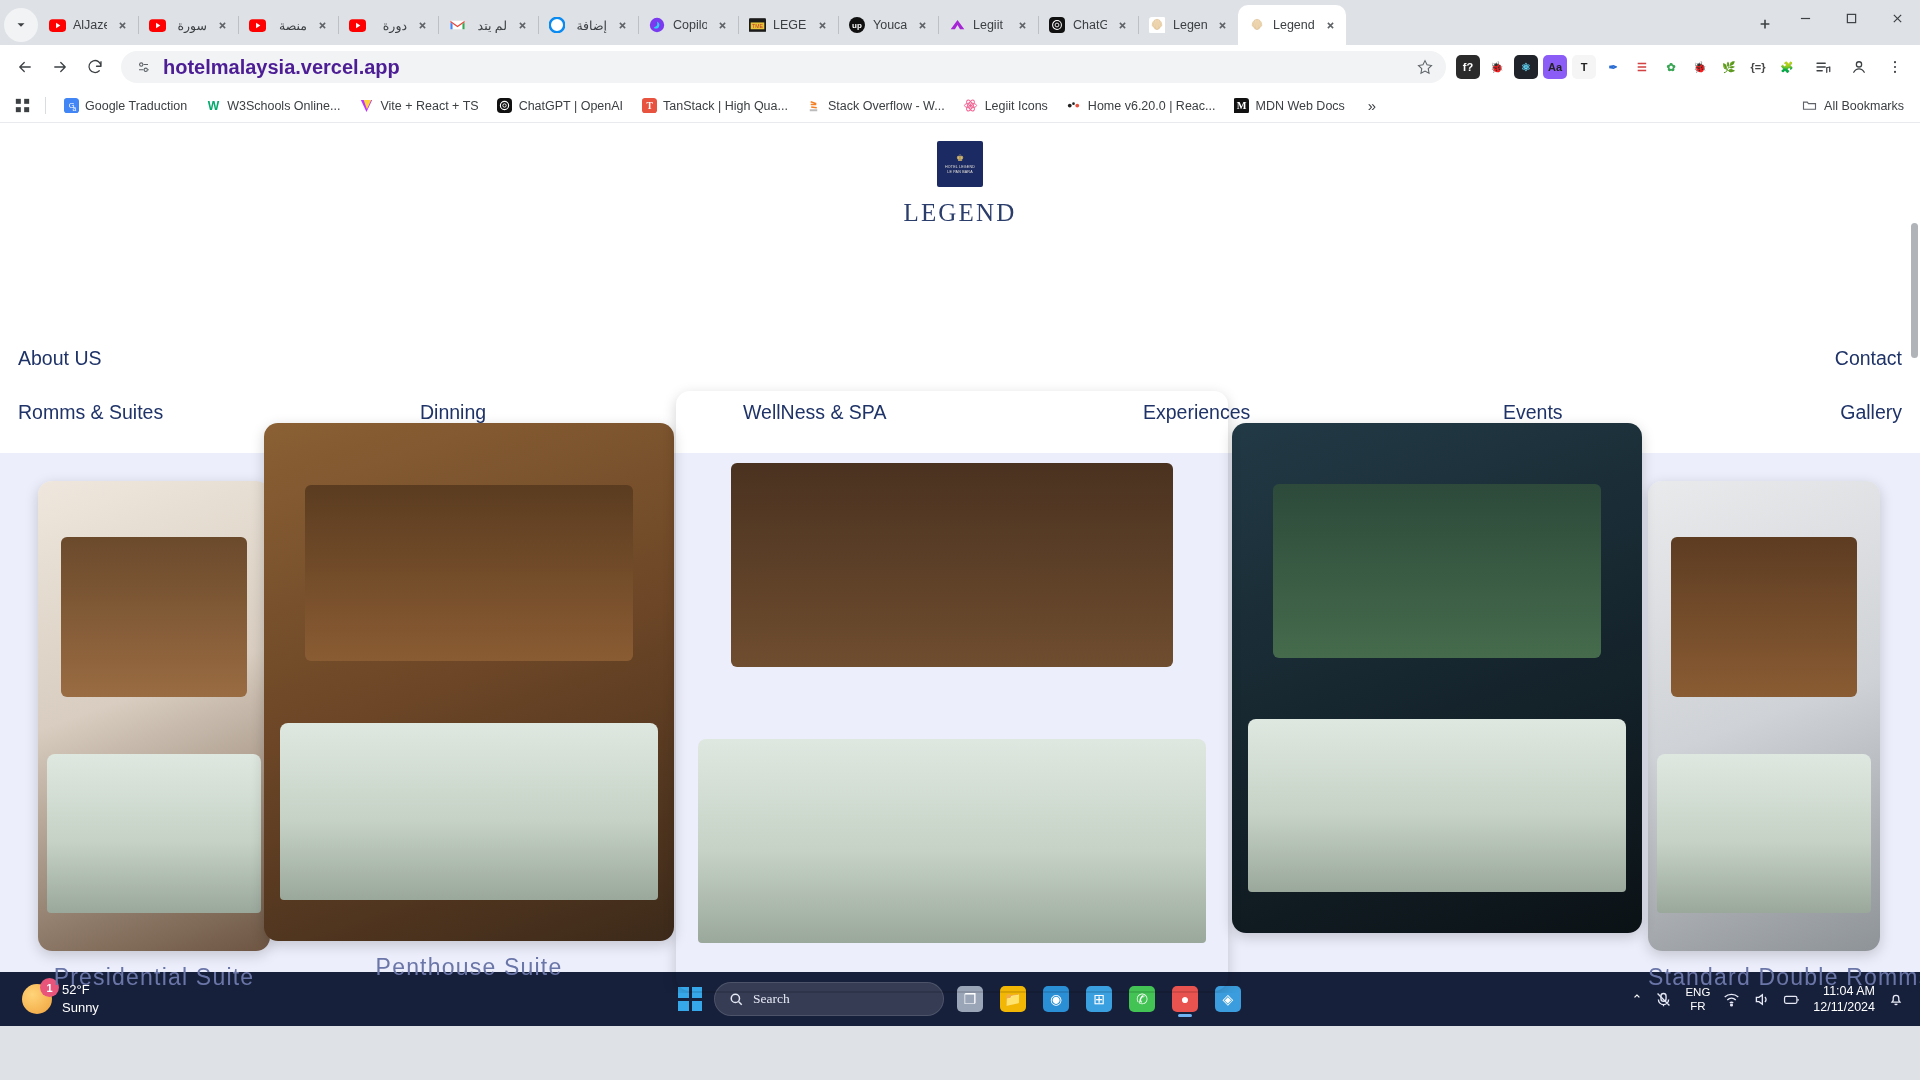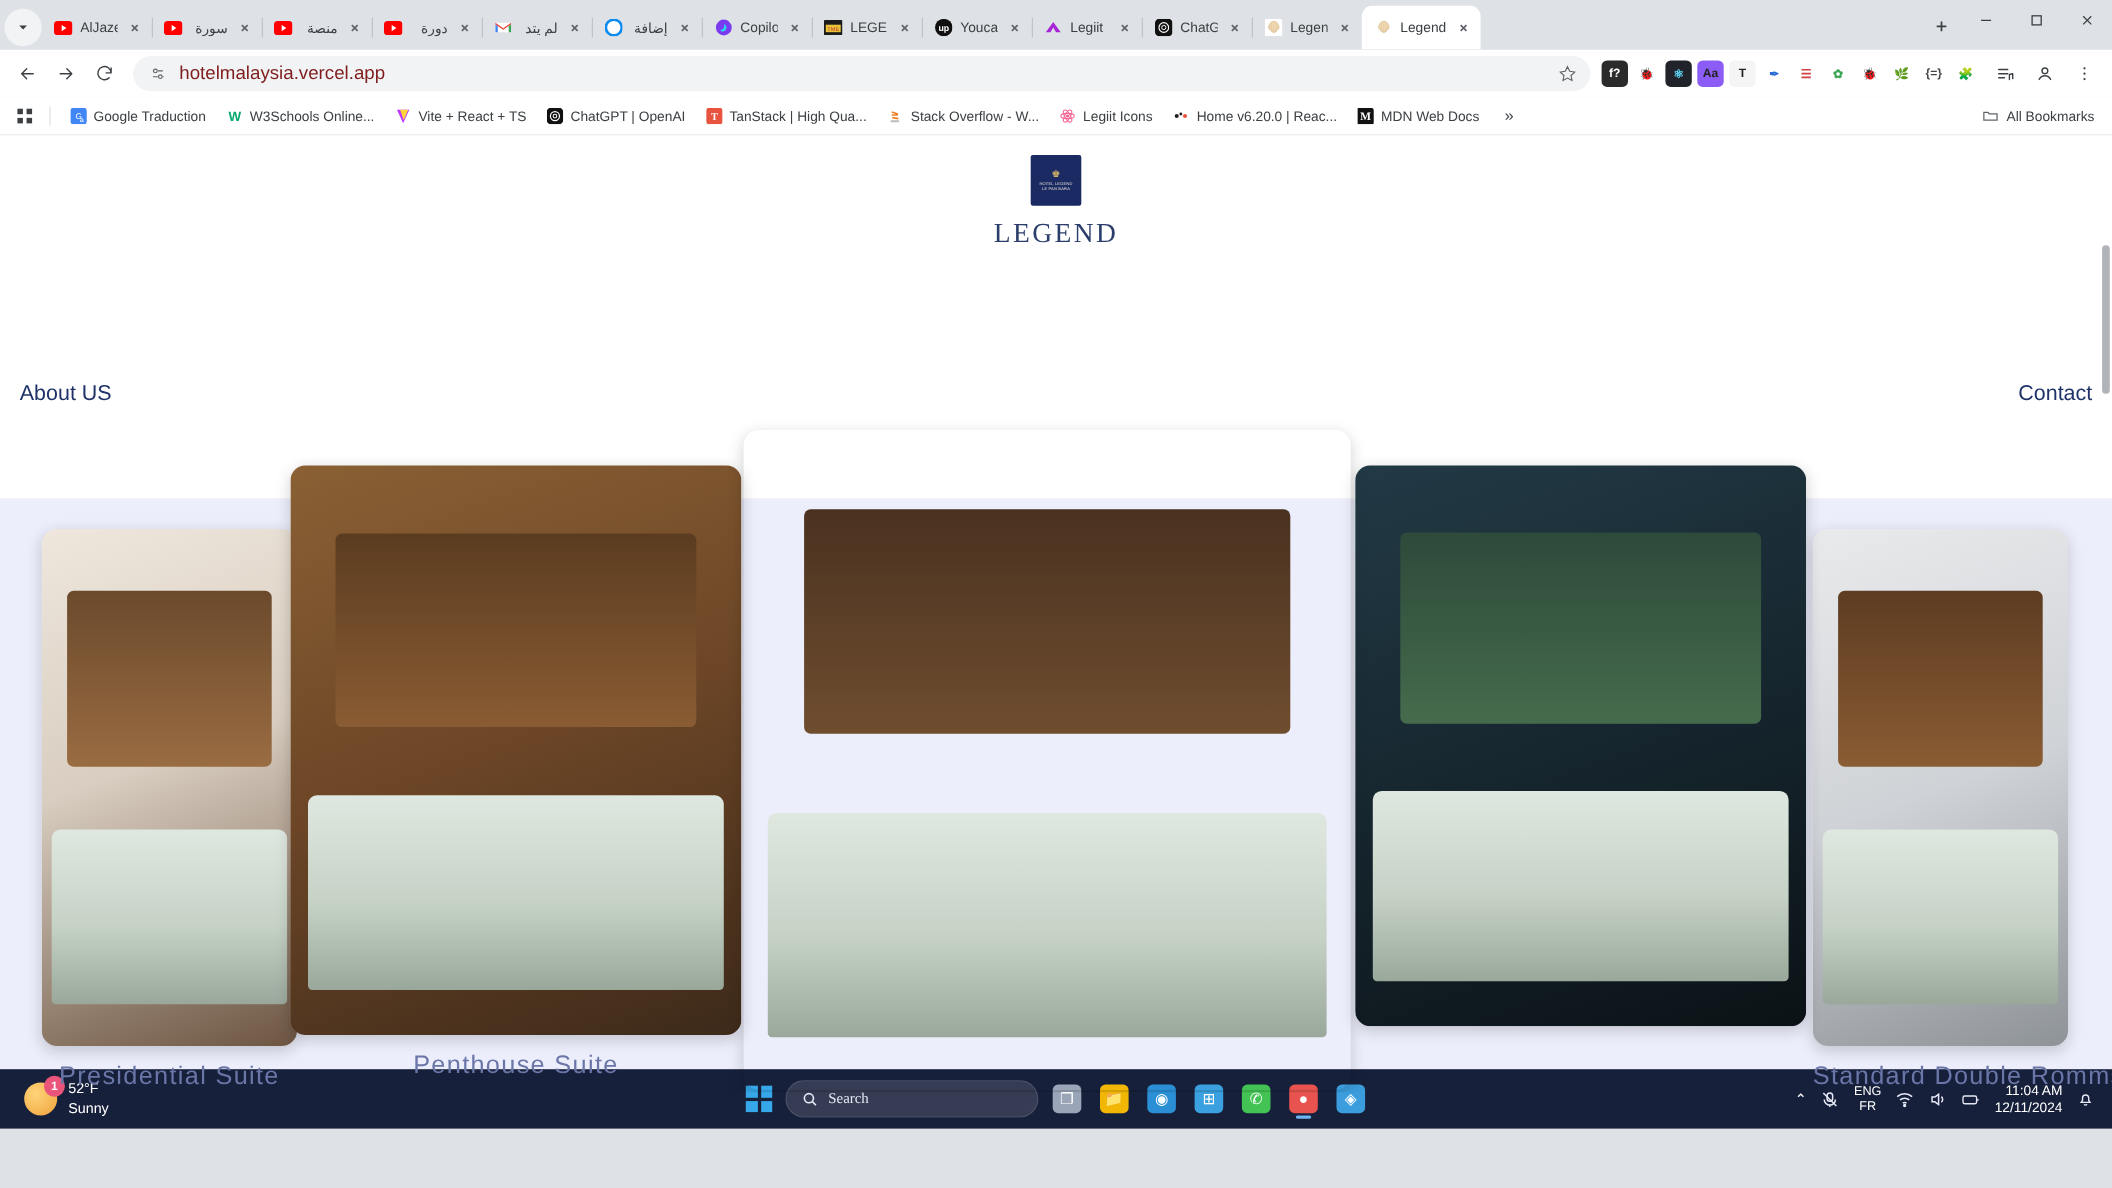--- a/index.html
+++ b/index.html
@@ -29,21 +29,21 @@
     height: 40px; display: flex; align-items: center; gap: 7px;
     padding: 0 7px 0 11px; position: relative; min-width: 0;
     flex: 0 0 100px; cursor: pointer; color: #3c4043;
   }
   .tab .sep {
     position: absolute; left: 0; top: 11px; height: 18px; width: 1px; background: #bdc1c6;
   }
   .tab:first-child .sep { display: none; }
   .tab .favicon {
     width: 17px; height: 17px; flex: 0 0 17px; border-radius: 3px;
-    display: flex; align-items: center; justify-content: center;
+    display: flex; align-items: center; 
     font-size: 10px; overflow: hidden;
   }
   .tab .tab-title {
     font-size: 12.5px; white-space: nowrap; overflow: hidden;
     flex: 1 1 auto; min-width: 0; text-overflow: clip;
   }
   .tab .tab-close {
     width: 17px; height: 17px; flex: 0 0 17px;
     display: flex; align-items: center; justify-content: center; border-radius: 9px;
   }
@@ -71,21 +71,21 @@
   }
   .tb-btn svg { width: 18px; height: 18px; fill: none; stroke: #3c4043; stroke-width: 1.7;
                 stroke-linecap: round; stroke-linejoin: round; }
   .omnibox {
     flex: 1 1 auto; height: 32px; background: #f1f3f4; border-radius: 16px;
     display: flex; align-items: center; padding: 0 12px 0 14px; margin: 0 7px 0 8px;
     gap: 11px; min-width: 0; cursor: text;
   }
   .omnibox .siteinfo { width: 17px; height: 17px; flex: 0 0 17px; display:flex; align-items:center; justify-content:center;}
   .omnibox .siteinfo svg { width: 15px; height: 15px; stroke: #5f6368; fill: none; stroke-width: 1.4; }
-  .omnibox .url { flex: 1 1 auto; font-size: 17px; color: #7f1d1d; white-space: nowrap; overflow: hidden; }
+  .omnibox .url { flex: 1 1 auto; font-size: 20px; color: #4c1d95; white-space: nowrap; overflow: hidden; font-weight: bold; }
   .omnibox .star { width: 18px; height: 18px; flex: 0 0 18px; }
   .omnibox .star svg { width: 18px; height: 18px; fill: none; stroke: #5f6368; stroke-width: 1.4; }
   .ext-icons { display: flex; align-items: center; gap: 5px; flex: 0 0 auto; padding-left: 2px; }
   .ext {
     width: 24px; height: 24px; border-radius: 5px; flex: 0 0 24px;
     display: flex; align-items: center; justify-content: center;
     font-size: 11px; font-weight: bold; overflow: hidden; cursor: pointer;
   }
   .tb-right { display: flex; align-items: center; gap: 2px; flex: 0 0 auto; margin-left: 6px; }
 
@@ -657,20 +657,28 @@
       <div class="logo-box">
         <div class="crest">♚</div>
         <div class="crest2">HOTEL LEGEND<br>LE PAN BARA</div>
       </div>
       <div class="brand">LEGEND</div>
     </div>
 
     <div class="nav-side nav-about">About US</div>
     <div class="nav-side nav-contact">Contact</div>
 
+    <div class="nav-row" id="nav-container">
+        <div class="navitem" style="left: 18px;">Romms &amp; Suites</div>
+        <div class="navitem" style="left: 420px;">Dinning</div>
+        <div class="navitem" style="left: 743px;">WellNess &amp; SPA</div>
+        <div class="navitem" style="left: 1143px;">Experiences</div>
+        <div class="navitem" style="left: 1503px;">Events</div>
+        <div class="navitem" style="right: 18px;">Gallery</div>
+      </div>
 
     <div class="carousel">
       <div id="slides-container">
           <div class="slide" style="left: 38px; top: 28px; width: 232px; z-index: 2;">
             <div class="photo" style="height: 470px;">
               <div class="ph">
                 <div class="bg" style="background:linear-gradient(160deg,#efe7dd 0%,#d8cdc0 45%,#6d5542 100%)"></div>
                 <div class="head" style="background:linear-gradient(180deg,#6b4a2c,#9a6c42)"></div>
                 <div class="bed"></div>
               </div>

